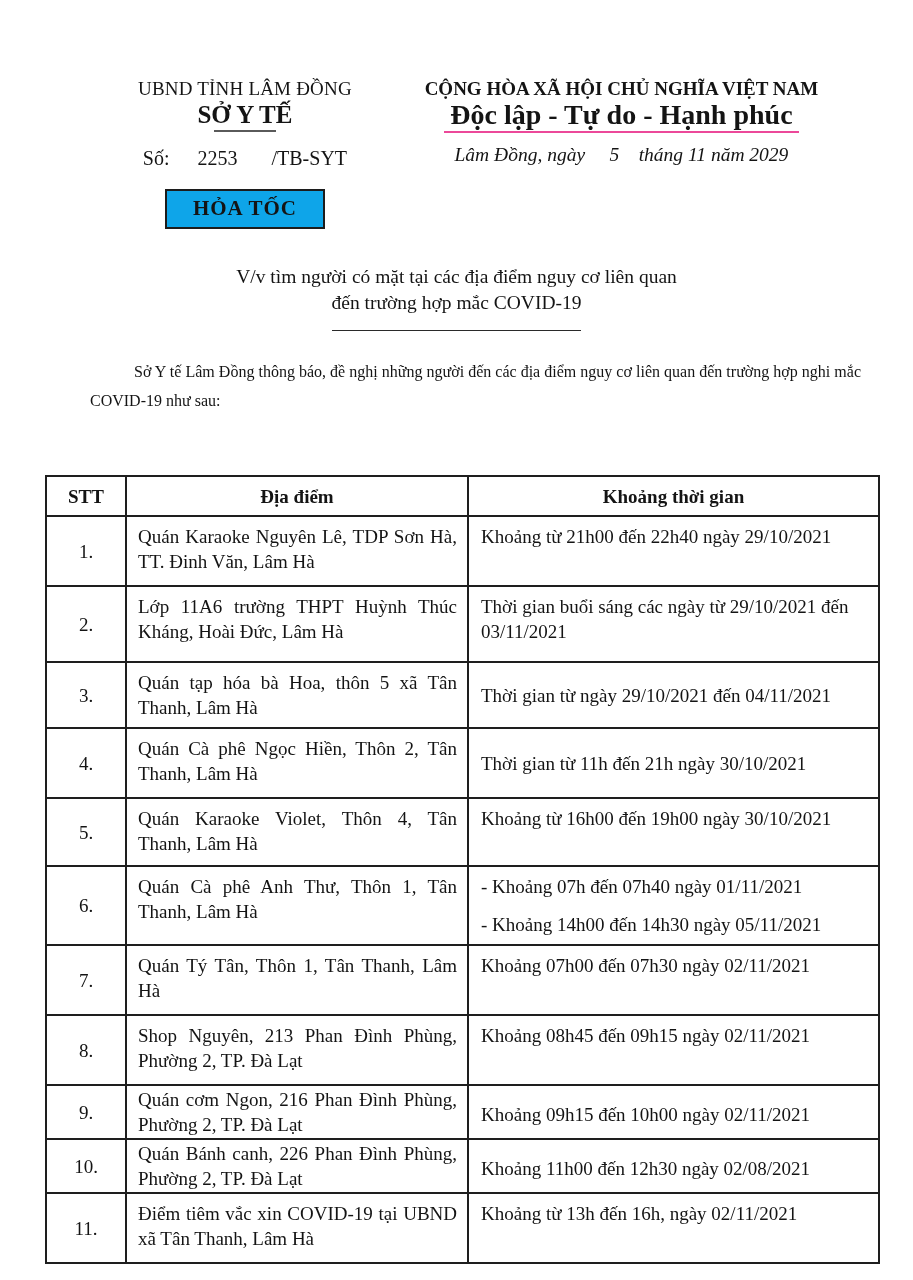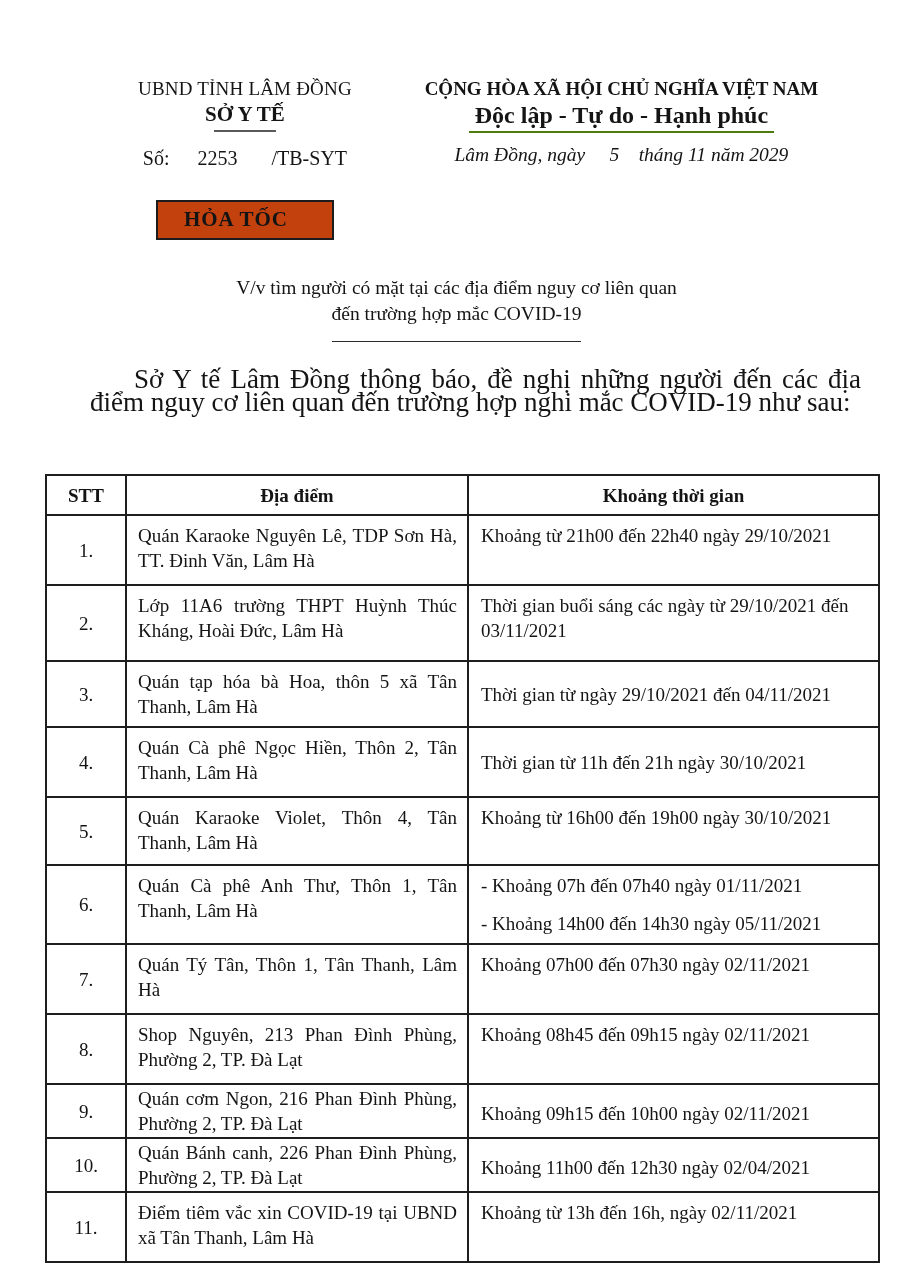--- a/index.html
+++ b/index.html
@@ -30,59 +30,59 @@
     flex: 1;
     text-align: center;
     padding-right: 30px;
   }
   .org-parent {
     font-size: 19px;
     letter-spacing: 0.2px;
     line-height: 26px;
   }
   .org-name {
-    font-size: 21px;
+    font-size: 25px;
     font-weight: bold;
     line-height: 25px;
   }
   .org-rule {
     width: 62px;
     height: 2px;
     background: #5a5a5a;
     margin: 3px auto 0 auto;
   }
   .number-line {
     margin-top: 15px;
     font-size: 20px;
   }
   .number-line .num-label { margin-right: 28px; }
   .number-line .num-value { margin-right: 34px; }
   .urgency-box {
     display: inline-block;
-    margin-top: 30px;
+    margin-top: 19px;
     border: 2px solid #1c1c1c;
-    padding: 5px 44px 6px 26px;
+    padding: 5px 26px 6px 26px;
     font-size: 21px;
     font-weight: bold;
     letter-spacing: 1px;
-    background: #c2410c;
+    background: #0ea5e9;
   }
   .national-line {
     font-size: 19px;
     font-weight: bold;
     line-height: 26px;
     white-space: nowrap;
   }
   .motto-wrap {
     display: inline-block;
-    font-size: 24px;
+    font-size: 28px;
     font-weight: bold;
     line-height: 26px;
     padding: 0 6px 3px 6px;
-    border-bottom: 2px solid #4d7c0f;
+    border-bottom: 2px solid #ec4899;
   }
   .date-line {
     margin-top: 11px;
     font-size: 19.5px;
     font-style: italic;
     white-space: pre-wrap;
   }
 
   
   .title-block {
@@ -103,22 +103,22 @@
     display: inline-block;
     font-size: 19.5px;
     line-height: 26px;
     padding-bottom: 14px;
     border-bottom: 1.6px solid #2a2a2a;
   }
 
   
   .intro {
     margin: 26px 52px 0 90px;
-    font-size: 27px;
-    line-height: 23px;
+    font-size: 16px;
+    line-height: 29px;
     text-align: justify;
     text-indent: 44px;
   }
 
   
   .risk-table {
     margin: 60px 0 0 45px;
     border-collapse: collapse;
     table-layout: fixed;
     width: 833px;
@@ -266,21 +266,21 @@
         <td class="stt">9.</td>
         <td class="loc">Quán cơm Ngon, 216 Phan Đình Phùng, Phường 2, TP. Đà Lạt</td>
         <td class="time">
             <div class="time-line">Khoảng 09h15 đến 10h00 ngày 02/11/2021</div>
           </td>
       </tr>
       <tr class="t-mid compact" style="height:48px">
         <td class="stt">10.</td>
         <td class="loc">Quán Bánh canh, 226 Phan Đình Phùng, Phường 2, TP. Đà Lạt</td>
         <td class="time">
-            <div class="time-line">Khoảng 11h00 đến 12h30 ngày 02/04/2021</div>
+            <div class="time-line">Khoảng 11h00 đến 12h30 ngày 02/08/2021</div>
           </td>
       </tr>
       <tr class="t-top" style="height:70px">
         <td class="stt">11.</td>
         <td class="loc">Điểm tiêm vắc xin COVID-19 tại UBND xã Tân Thanh, Lâm Hà</td>
         <td class="time">
             <div class="time-line">Khoảng từ 13h đến 16h,  ngày 02/11/2021</div>
           </td>
       </tr>
     </tbody>

